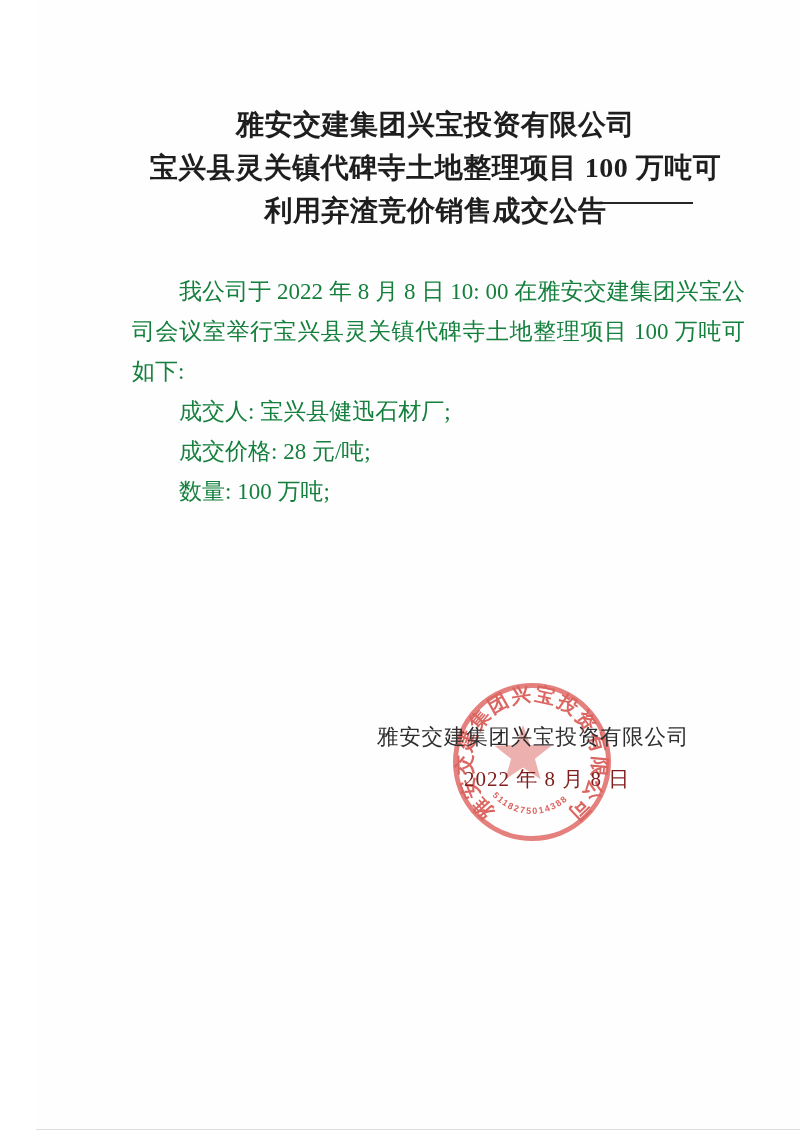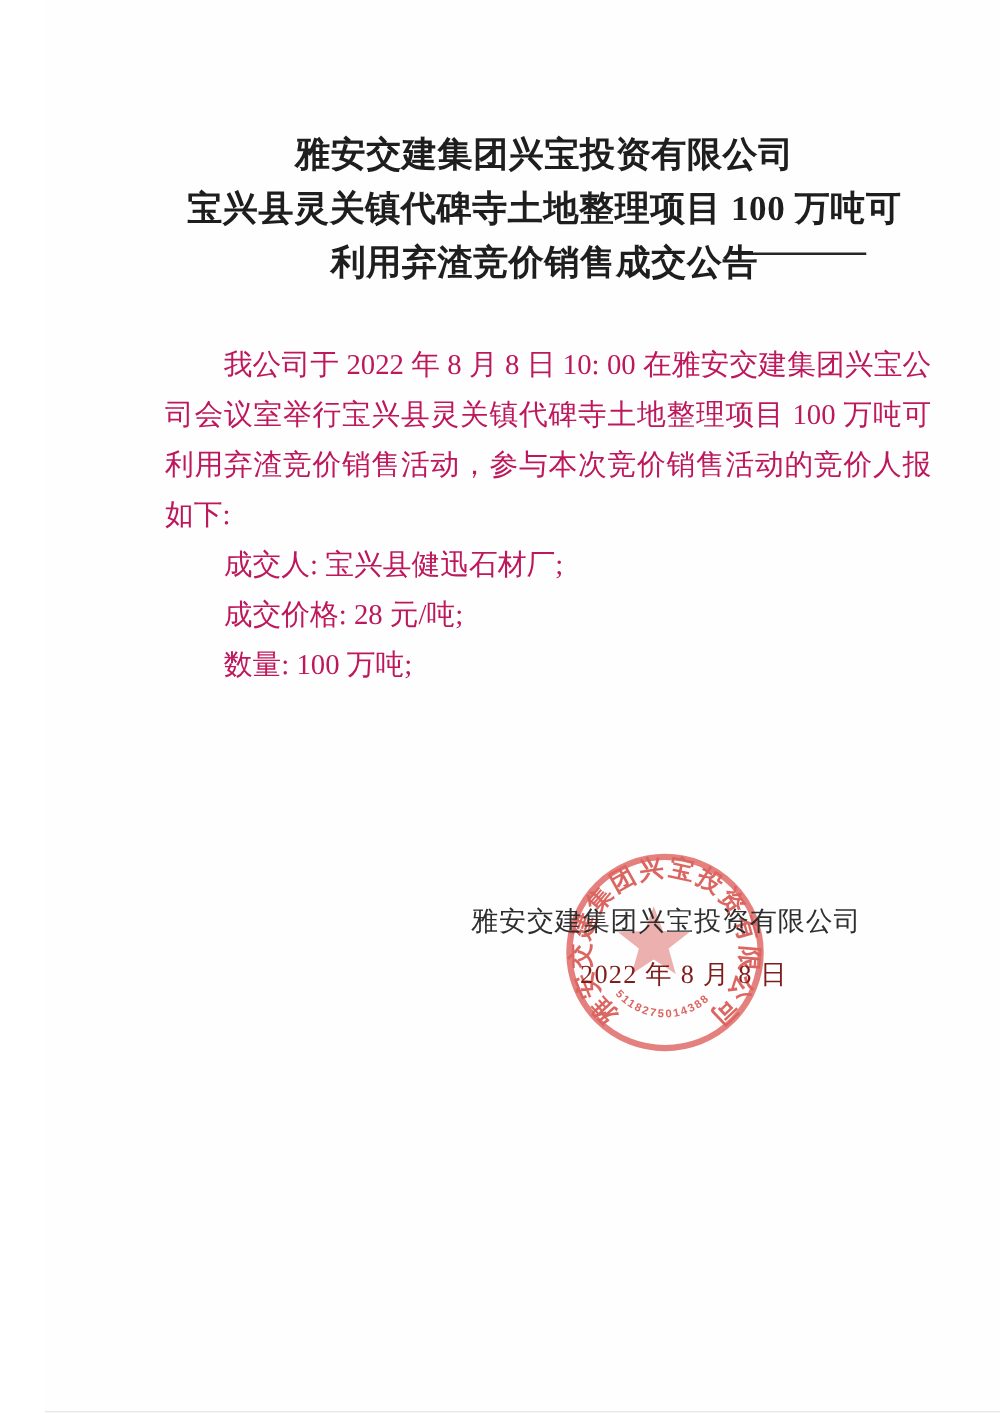--- a/index.html
+++ b/index.html
@@ -34,21 +34,21 @@
     padding-bottom: 19px;
   }
   
   .body-block {
     position: absolute;
     top: 272px;
     left: 96px;
     width: 613px;
     font-size: 23px;
     line-height: 40px;
-    color: #be185d;
+    color: #15803d;
   }
   .jline {
     text-align: justify;
     text-align-last: justify;
   }
   .indent2 { text-indent: 47px; }
   .pad2 { padding-left: 47px; }
   
   .sig-company {
     position: absolute;
@@ -100,21 +100,20 @@
 
   <div class="title-block">
     <div>雅安交建集团兴宝投资有限公司</div>
     <div><span>宝兴县灵关镇代碑寺土地整理项目 </span><span class="u-line">100 万吨</span><span>可</span></div>
     <div>利用弃渣竞价销售成交公告</div>
   </div>
 
   <div class="body-block">
     <div class="jline indent2">我公司于 2022 年 8 月 8 日 10: 00 在雅安交建集团兴宝公</div>
     <div class="jline">司会议室举行宝兴县灵关镇代碑寺土地整理项目 100 万吨可</div>
-    <div class="jline">利用弃渣竞价销售活动，参与本次竞价销售活动的竞价人报</div>
     <div>如下:</div>
     <div class="pad2">成交人: 宝兴县健迅石材厂;</div>
     <div class="pad2">成交价格: 28 元/吨;</div>
     <div class="pad2">数量: 100 万吨;</div>
   </div>
 
   <div class="seal">
     <svg viewBox="0 0 170 170" xmlns="http://www.w3.org/2000/svg">
       <circle cx="85" cy="85" r="76.5" fill="none" stroke="#dd5b56" stroke-width="5" opacity="0.85"></circle>
       <polygon points="76,48 83.35,67.89 104.53,68.73 87.89,81.86 93.63,102.27 76,90.5 58.37,102.27 64.11,81.86 47.47,68.73 68.65,67.89" fill="#e89a95" opacity="0.85"></polygon>

